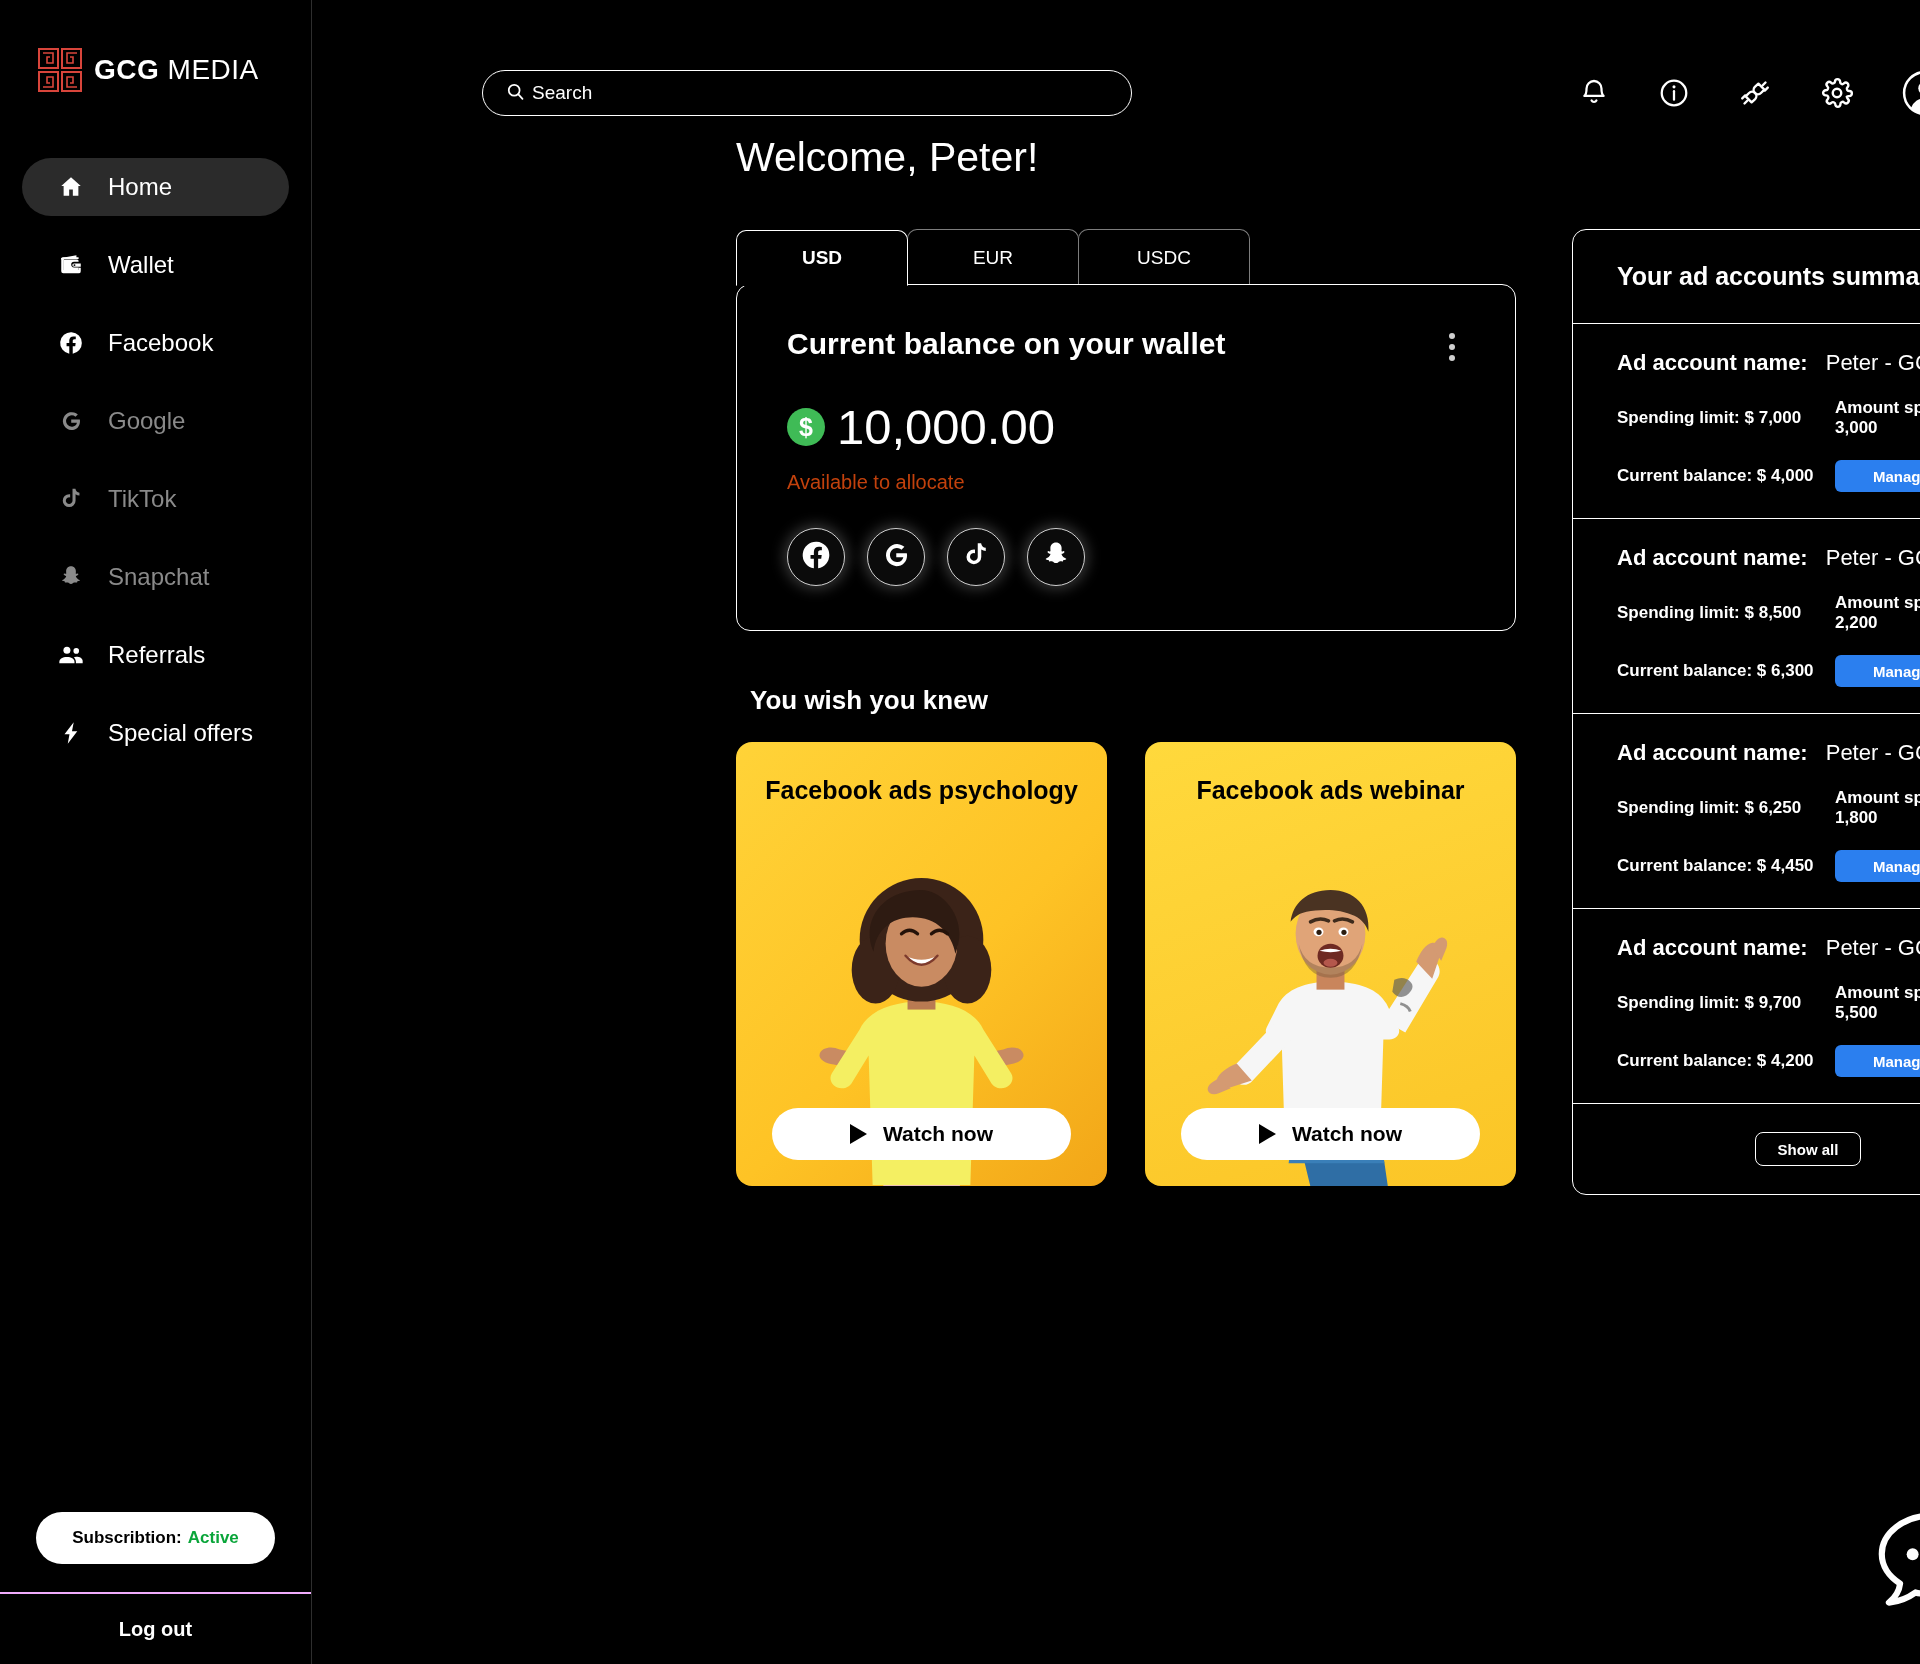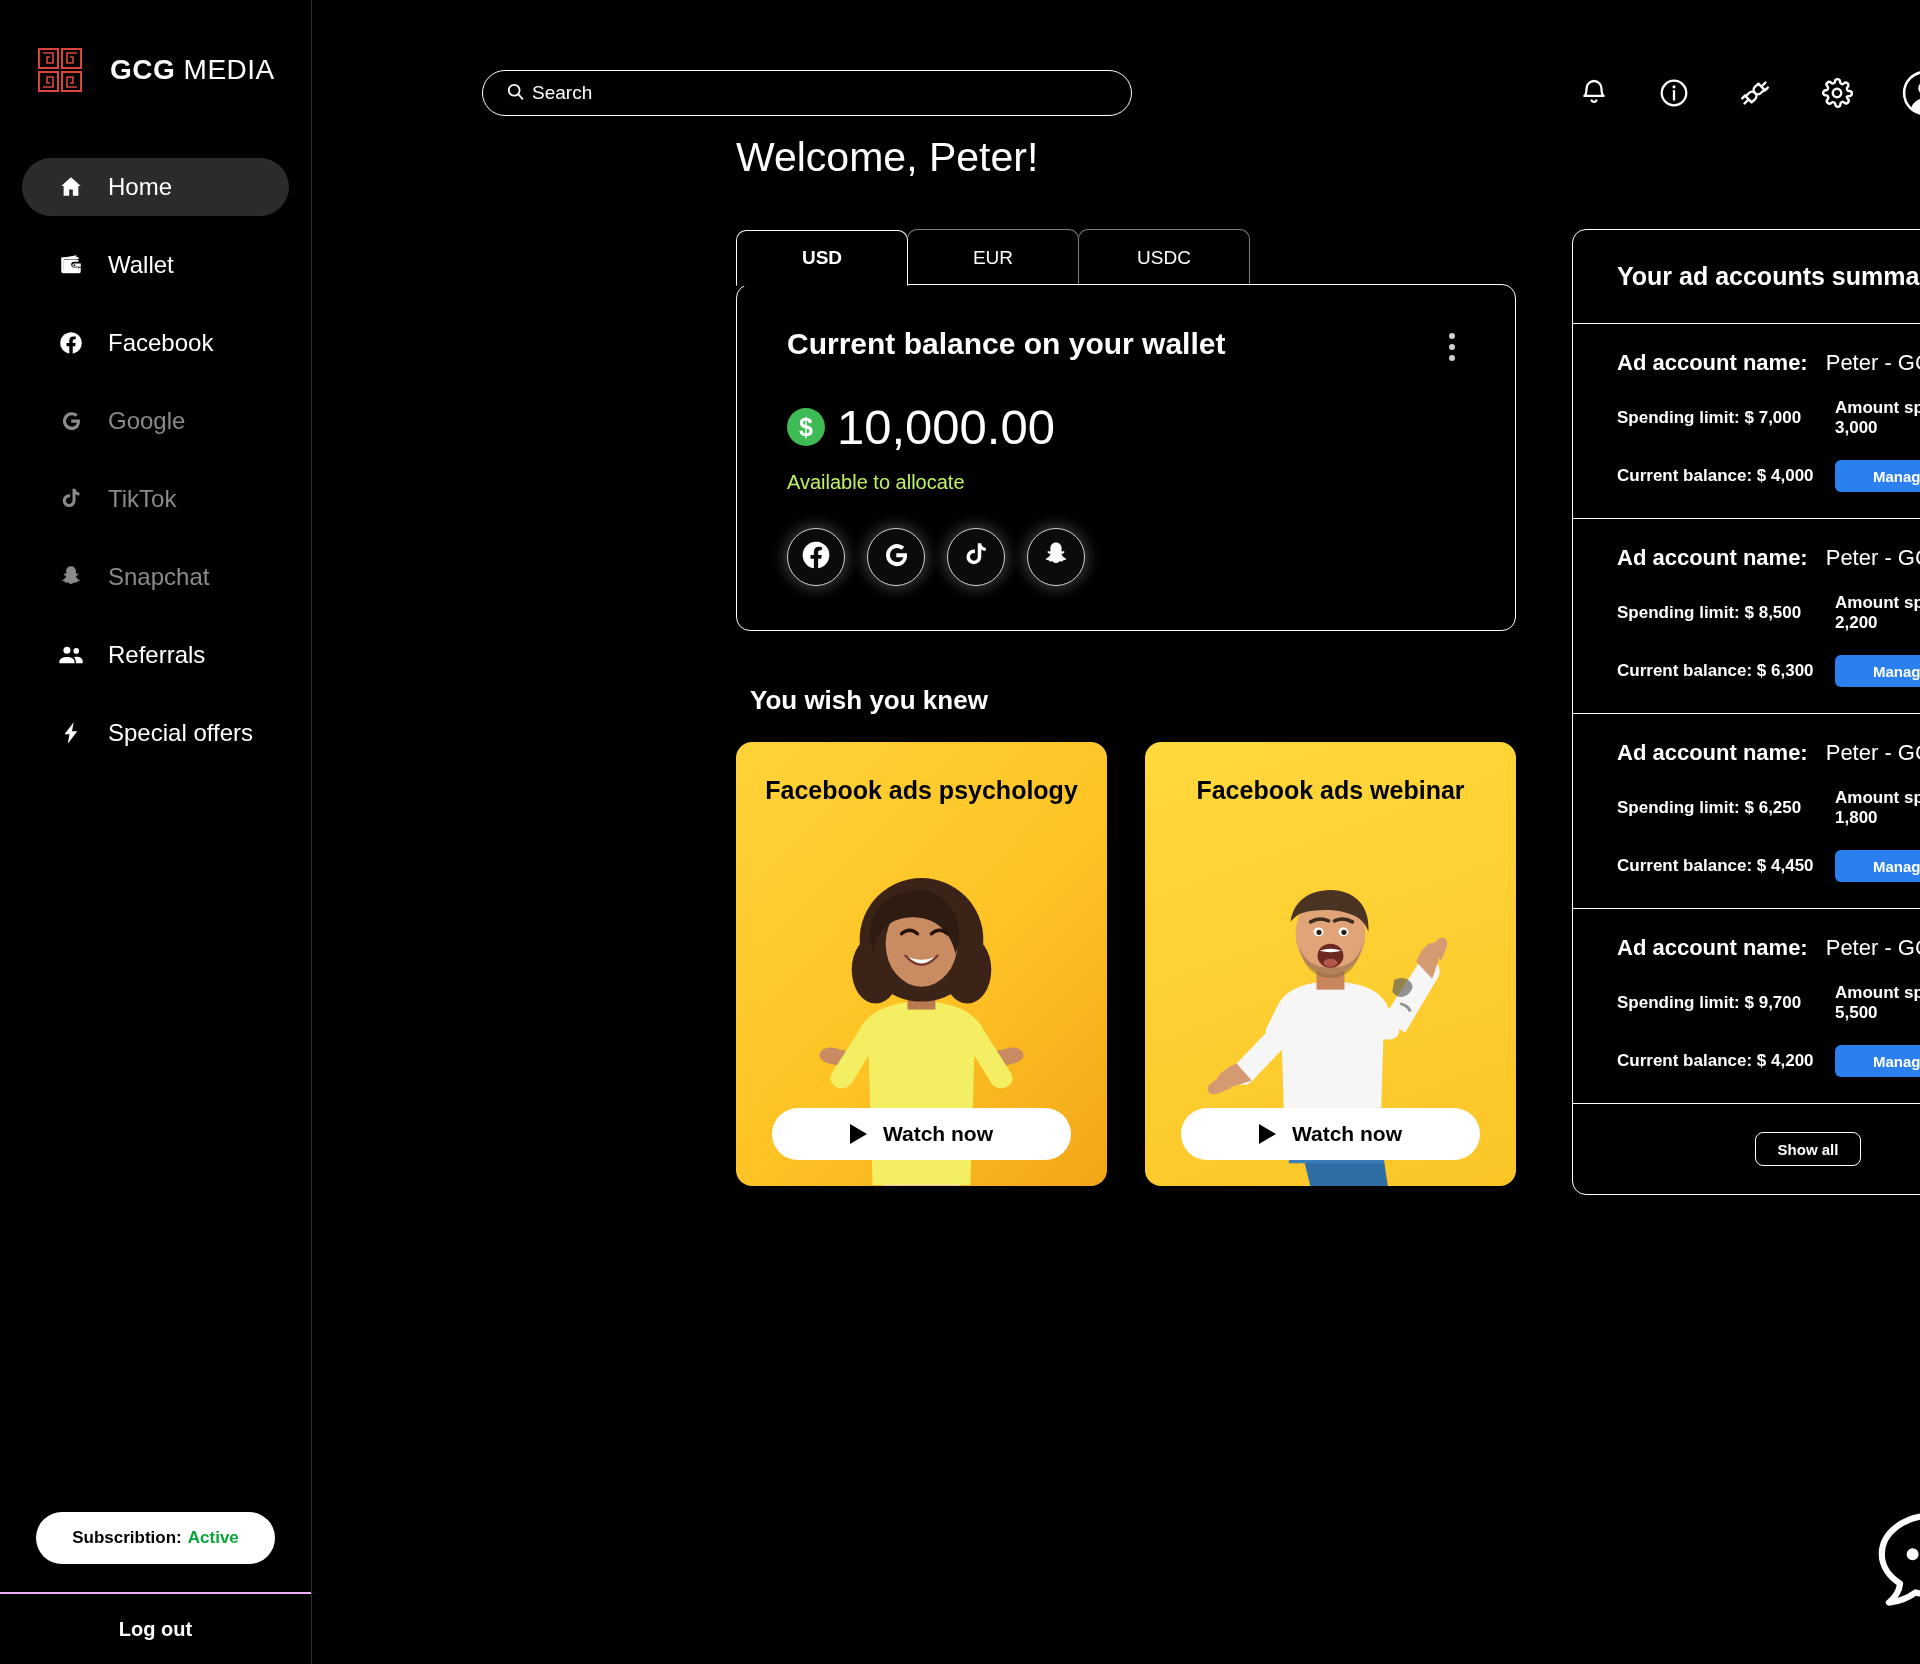--- a/index.html
+++ b/index.html
@@ -15,21 +15,21 @@
   
   .sidebar {
     width: 312px; height: 1664px;
     background: #000;
     border-right: 1px solid #2e2e2e;
     display: flex; flex-direction: column;
     flex: 0 0 312px;
     position: relative;
   }
   .logo-row {
-    display: flex; align-items: center; gap: 28px;
+    display: flex; align-items: center; gap: 12px;
     padding: 48px 0 0 38px;
   }
   .logo-mark { width: 44px; height: 44px; flex: 0 0 44px; }
   .logo-text { font-size: 28px; letter-spacing: .5px; white-space: nowrap; }
   .logo-text b { font-weight: 700; }
   .logo-text span { font-weight: 400; }
 
   .nav { margin-top: 66px; display: flex; flex-direction: column; }
   .nav-item {
     display: flex; align-items: center; gap: 22px;
@@ -125,21 +125,21 @@
   .kebab { margin-left: auto; display: flex; flex-direction: column; gap: 5px; cursor: pointer; padding: 6px 10px; }
   .kebab i { width: 6px; height: 6px; border-radius: 50%; background: #d0d0d0; display: block; }
   .balance-row { display: flex; align-items: center; gap: 12px; margin-top: 32px; }
   .dollar-badge {
     width: 38px; height: 38px; border-radius: 50%;
     background: #3fbb56; color: #fff;
     display: flex; align-items: center; justify-content: center;
     font-size: 25px; font-weight: 700;
   }
   .balance-amt { font-size: 49px; font-weight: 400; letter-spacing: 0px; }
-  .avail { font-size: 20px; color: #bef264; margin-top: 16px; }
+  .avail { font-size: 20px; color: #c2410c; margin-top: 16px; }
   .plat-row { display: flex; gap: 22px; margin-top: 34px; }
   .plat {
     width: 58px; height: 58px; border-radius: 50%;
     border: 1.5px solid #cfcfcf; background: #0b0b0b;
     display: flex; align-items: center; justify-content: center;
     box-shadow: 0 0 14px 3px rgba(255,255,255,.22);
     cursor: pointer;
   }
 
   

